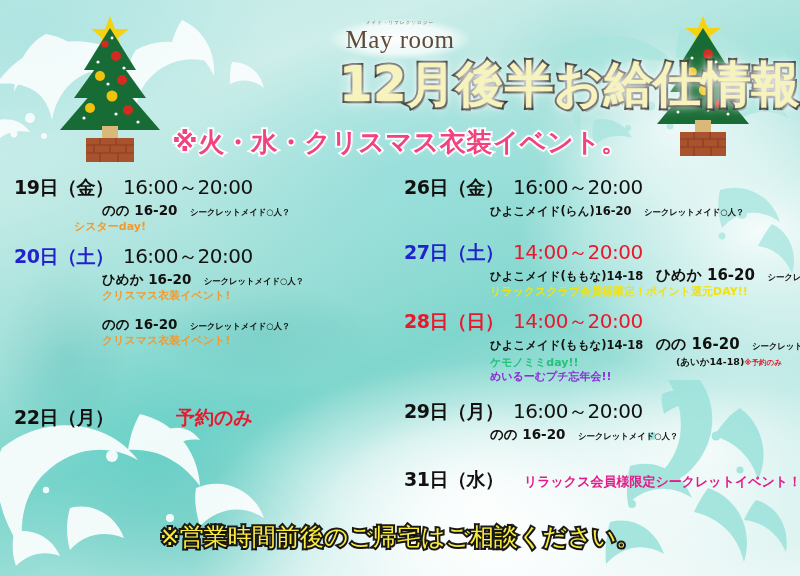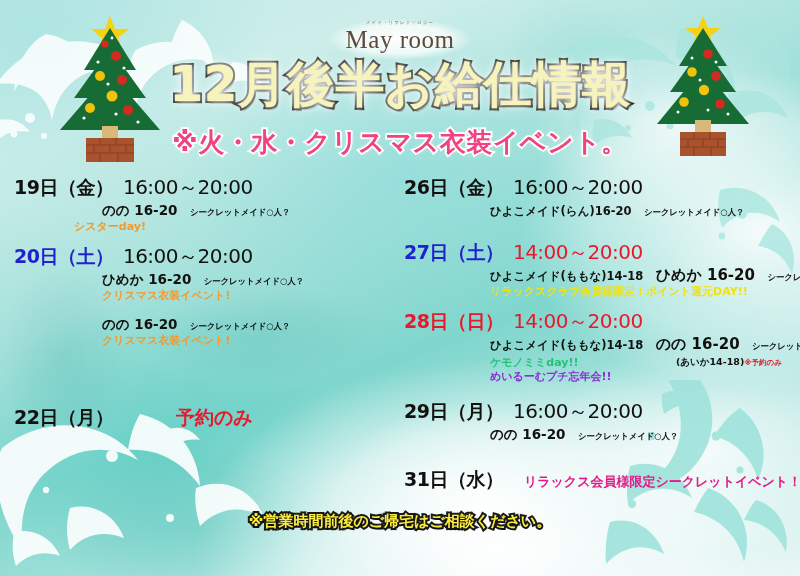--- a/index.html
+++ b/index.html
@@ -42,21 +42,21 @@
   #logo{position:absolute;left:0;right:0;top:16px;text-align:center;}
   .logo-plate{display:inline-block;position:relative;padding:4px 30px 2px;}
   .logo-plate::before{content:"";position:absolute;left:0;right:0;top:-2px;height:46px;
     background:radial-gradient(ellipse 90px 26px at 50% 55%, rgba(255,255,255,.96) 0%, rgba(255,255,255,.72) 55%, rgba(255,255,255,0) 80%);
     border-radius:50% 50% 14px 14px;}
   .logo-sub{position:relative;font-size:4.5px;letter-spacing:1.1px;color:#7e6a55;
     font-family:"DejaVu Sans",sans-serif;line-height:6px;}
   .logo-main{position:relative;font-family:"Liberation Serif","DejaVu Serif",serif;
     font-size:25px;color:#5d4a39;letter-spacing:.5px;line-height:28px;font-weight:400;}
 
-  #title{position:absolute;left:0;right:0;top:56px;text-align:center;
+  #title{position:absolute;left:0;right:0;top:56px;text-align:right;
     font-size:49px;font-weight:bold;letter-spacing:0px;line-height:58px;
     font-family:"DejaVu Sans",sans-serif;
     color:#f7f3bd;
     -webkit-text-stroke:4px #12110e;
     paint-order:stroke fill;
     text-shadow:0 0 7px rgba(255,255,255,.95),0 0 14px rgba(255,255,255,.8),2px 3px 0 rgba(0,0,0,.25);}
   #subtitle{position:absolute;left:0;right:0;top:126px;text-align:center;
     font-size:26px;font-weight:bold;letter-spacing:.5px;line-height:32px;
     font-family:"DejaVu Sans",sans-serif;
     color:#f0437f;
@@ -95,22 +95,22 @@
   .c-black{color:#13110f;}
   .c-blue{color:#2222cc;}
   .c-red{color:#e8192c;}
   .c-orange{color:#f29a2e;}
   .c-yellow{color:#f2e20d;}
   .c-green{color:#25c27a;text-align:right;}
   .c-purple{color:#8b2fd4;}
   .c-magenta{color:#e41a8a;}
 
   
-  #footer{position:absolute;left:0;right:0;top:508px;text-align:center;
-    font-size:15px;font-weight:bold;line-height:26px;
+  #footer{position:absolute;left:0;right:0;top:524px;text-align:center;
+    font-size:24px;font-weight:normal;line-height:26px;
     font-family:"DejaVu Sans",sans-serif;
     color:#fbec3f;
     -webkit-text-stroke:4px #1a1a1a;paint-order:stroke fill;
     text-shadow:1px 2px 0 rgba(0,0,0,.35);}
 </style>
 </head>
 <body>
 
 <div id="poster">
   <div class="wc"></div>

